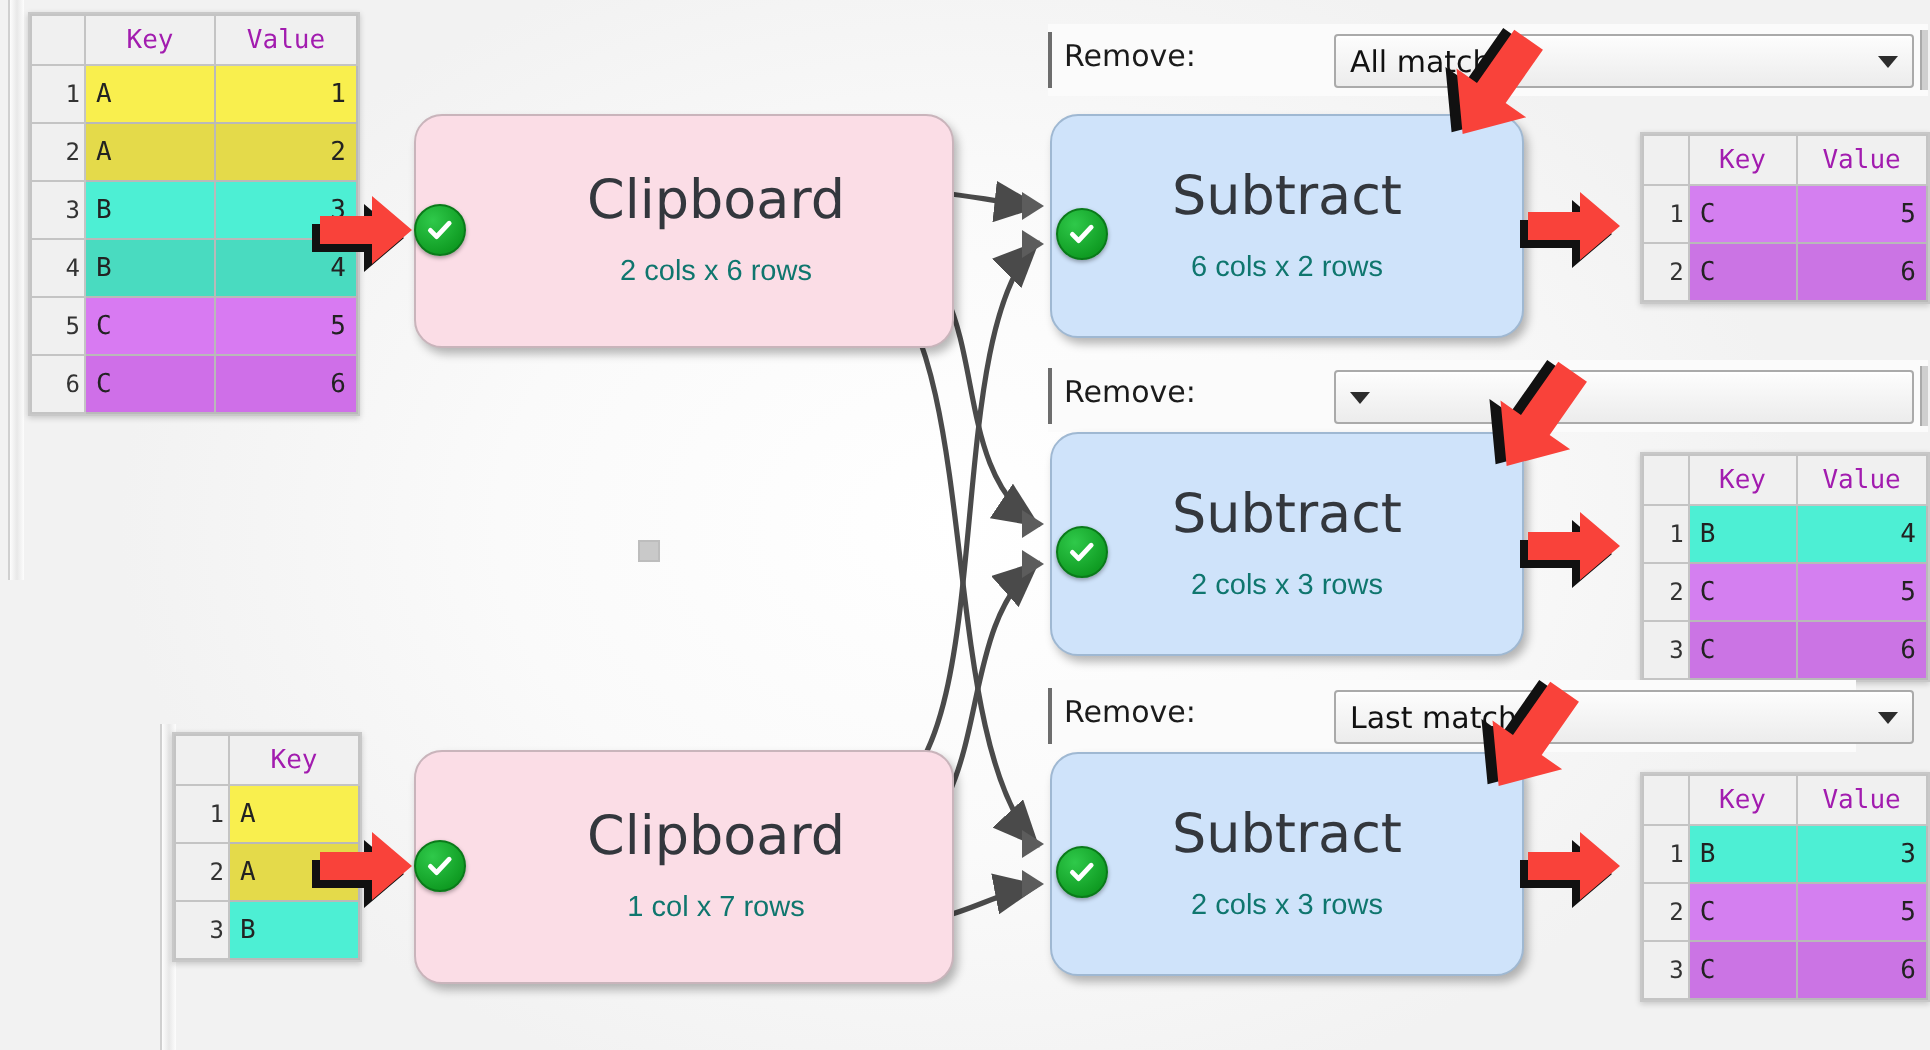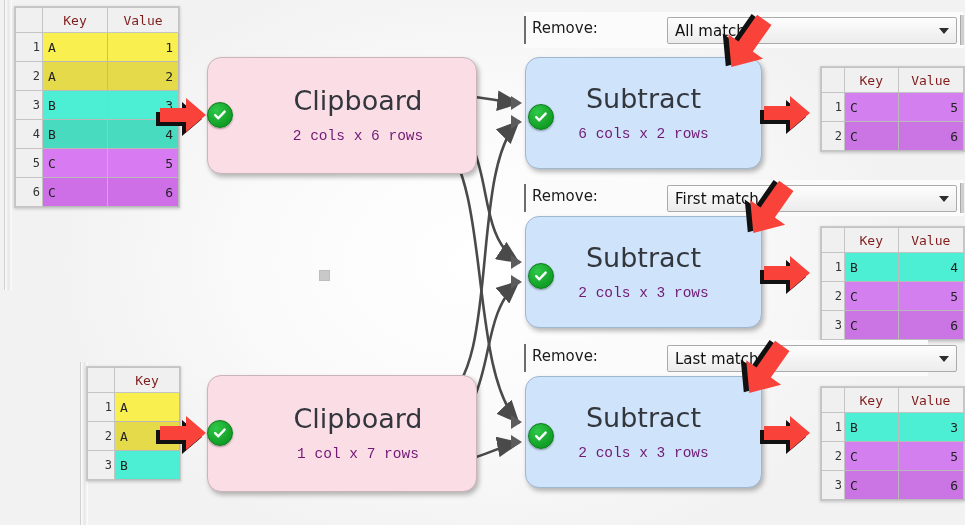--- a/index.html
+++ b/index.html
@@ -12,21 +12,21 @@
     background:
       radial-gradient(ellipse 420px 300px at 480px 262px, #ffffff 0%, #fafafa 55%, #f2f2f2 100%);
   }
 
   
   .dtable{position:absolute;background:#ffffff;border:1px solid #c8c8c8;
     box-shadow:0 1px 3px rgba(0,0,0,.18);}
   .dtable table{border-collapse:collapse;font-family:"DejaVu Sans Mono", monospace;
     font-size:13px;color:#222;}
   .dtable th{background:#f0f0f0;border:1px solid #c4c4c4;font-weight:normal;
-    padding:2px 6px;text-align:center;height:20px;color:#7f1d1d;}
+    padding:2px 6px;text-align:center;height:20px;color:#a21caf;}
   .dtable td{border:1px solid #b9b9b9;padding:1px 5px;height:26px;}
   .dtable td.rowhdr{background:#f0f0f0;border:1px solid #c4c4c4;text-align:right;
     width:12px;padding:1px 2px 1px 3px;color:#333;font-size:12px;}
   .dtable td.keycell{text-align:left;}
   .dtable td.valcell{text-align:right;}
   .y1{background:#f9ef4e;}
   .y2{background:#e4da4a;}
   .c1{background:#4defd4;}
   .c2{background:#49dbc0;}
   .p1{background:#d87af2;}
@@ -38,21 +38,21 @@
   .striplft{position:absolute;width:7px;background:linear-gradient(to right,#fdfdfd,#e8e8e8,#fdfdfd);
     border-left:1px solid #d0d0d0;}
 
   
   .node{position:absolute;border-radius:14px;box-shadow:2px 3px 5px rgba(0,0,0,.28);
     display:flex;flex-direction:column;align-items:center;justify-content:center;}
   .node.clip{background:#fbdde6;border:1px solid #c9b4bb;padding-left:32px;}
   .node.sub{background:#cfe3fa;border:1px solid #9fb8d2;}
   .node .ttl{font-size:27px;color:#33373d;line-height:1;margin-bottom:14px;
      font-family:"DejaVu Sans", sans-serif;font-weight:400;}
-  .node .sub2{font-size:14.5px;color:#701a75;font-family:Liberation Mono, monospace;text-align:right;}
+  .node .sub2{font-size:14.5px;color:#0f766e;font-family:Liberation Sans, sans-serif;text-align:right;}
 
   
   .badge{position:absolute;width:24px;height:24px;border-radius:50%;
     background:radial-gradient(circle at 35% 30%, #2fc94a, #0f9b22 75%);
     border:1px solid #0a7a1a;display:flex;align-items:center;justify-content:center;
     box-shadow:0 1px 2px rgba(0,0,0,.35);}
   .badge svg{display:block;}
 
   
   .caret{position:absolute;width:0;height:0;border-top:7px solid transparent;
@@ -275,21 +275,20 @@
         </div>
     </div>
     <div class="rbar-right"></div>
   </div>
 
   <div class="rowbar" style="left:524px;top:180px;width:440px;">
     <div class="bar-bg"></div>
     <div class="vdiv"></div>
     <div class="lbl">Remove:</div>
     <div class="combo" style="left:143px;top:5px;width:288px;">
-      <div class="ctext">First match</div>
       <div class="arrowbox">
           <i></i>
         </div>
     </div>
     <div class="rbar-right"></div>
   </div>
 
   <div class="rowbar" style="left:524px;top:340px;width:404px;">
     <div class="bar-bg"></div>
     <div class="vdiv"></div>

